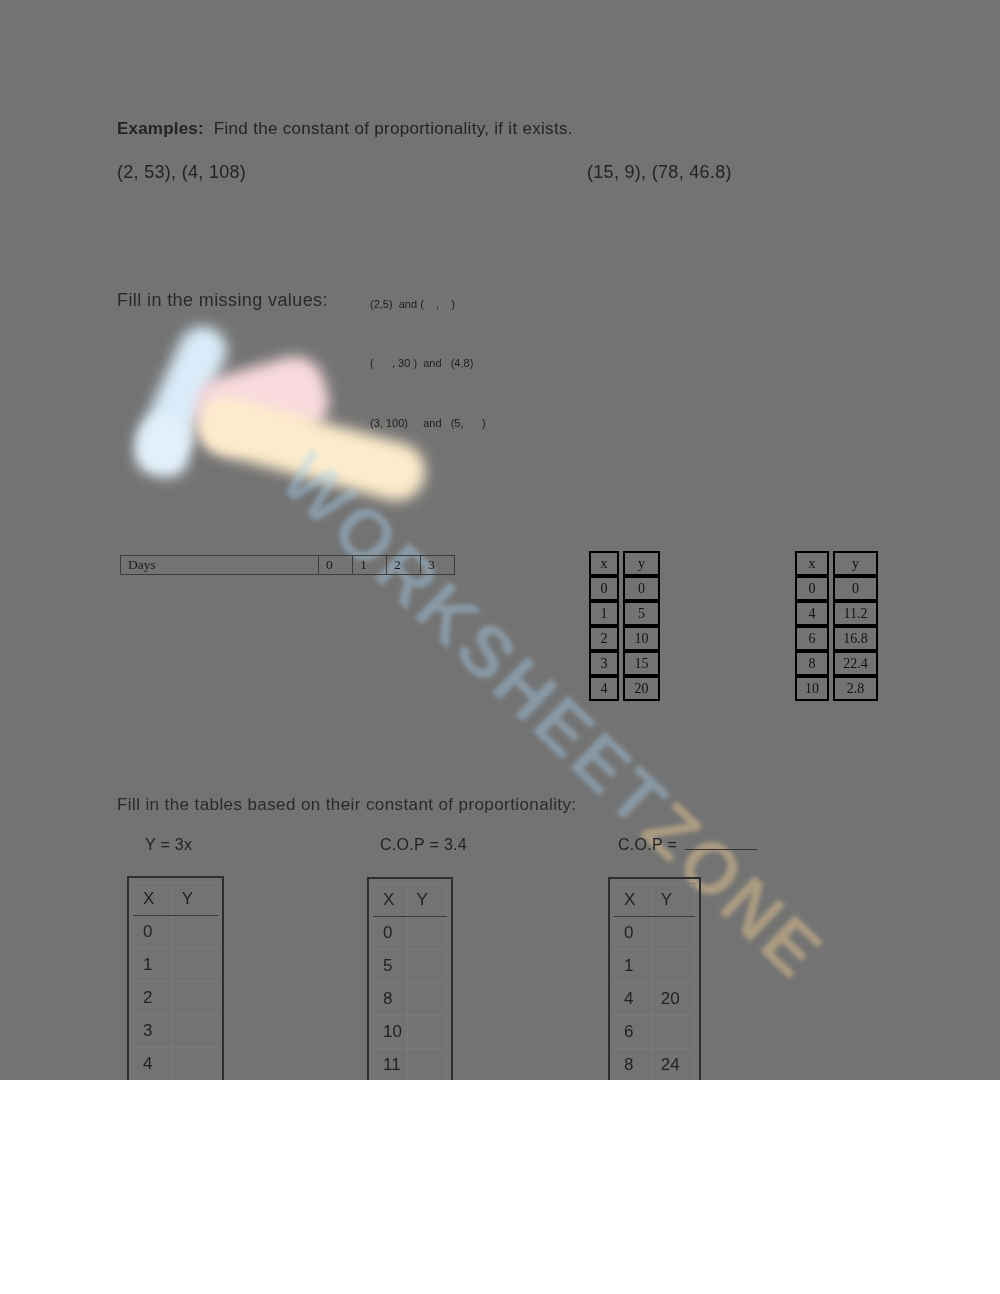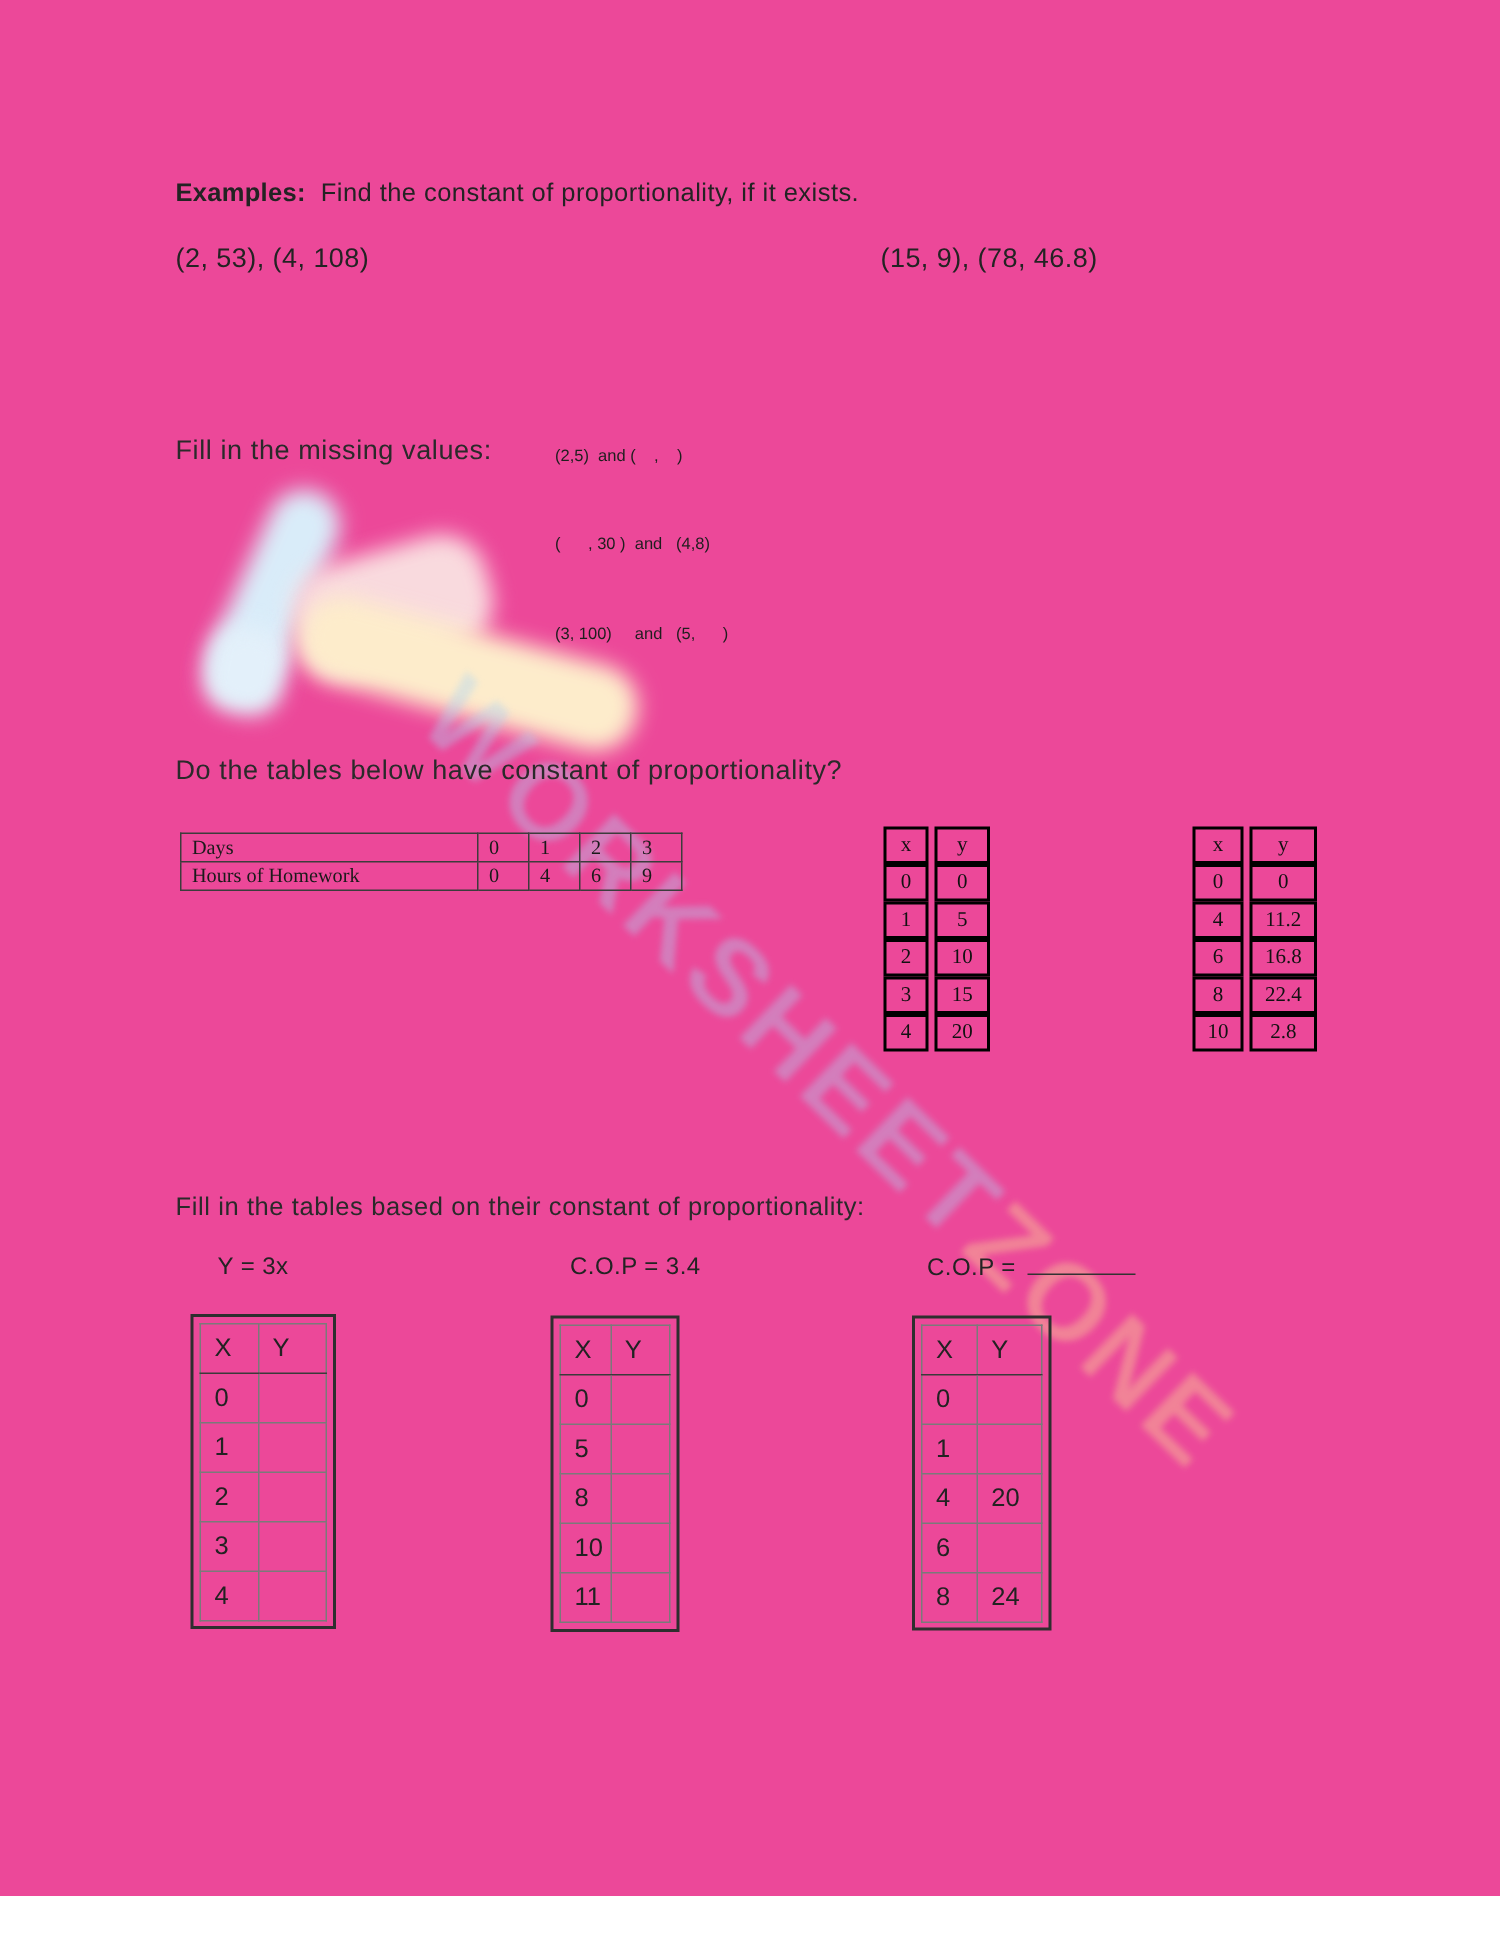--- a/index.html
+++ b/index.html
@@ -1,17 +1,17 @@
 <!DOCTYPE html>
 <html><head>
 <meta charset="utf-8">
 <style>
   html,body{margin:0;padding:0;background:#ffffff;}
   .page{
-    position:relative;width:1000px;height:1264px;background:#ec4899;
+    position:relative;width:1000px;height:1080px;background:#737373;
     overflow:hidden;font-family:"Liberation Sans",sans-serif;color:#232323;
   }
   
   .wm{position:absolute;inset:0;z-index:0;pointer-events:none;}
   .wm-blob{position:absolute;filter:blur(7px);}
   .wm-blue{left:158px;top:322px;width:48px;height:150px;background:#d9ecf9;border-radius:24px;transform:rotate(24deg);}
   .wm-blue2{left:138px;top:418px;width:52px;height:58px;background:#e3f0fa;border-radius:20px;transform:rotate(12deg);}
   .wm-pink{left:196px;top:366px;width:132px;height:76px;background:#f9dade;border-radius:30px;transform:rotate(-16deg);}
   .wm-yellow{left:196px;top:420px;width:232px;height:58px;background:#fdeccb;border-radius:28px;transform:rotate(15deg);}
   .wm-text{
@@ -83,38 +83,30 @@
       <span class="bold">Examples:</span><span>Find the constant of proportionality, if it exists.</span>
     </div>
     <div class="abs pair pair-left">(2, 53), (4, 108)</div>
     <div class="abs pair pair-right">(15, 9), (78, 46.8)</div>
 
     <div class="abs heading mv-heading">Fill in the missing values:</div>
     <div class="abs mv-line mv1">(2,5)  and (    ,    )</div>
     <div class="abs mv-line mv2">(      , 30 )  and   (4,8)</div>
     <div class="abs mv-line mv3">(3, 100)     and   (5,      )</div>
 
-    <div class="abs heading pc-heading">Do the tables below have constant of proportionality?</div>
 
     <table class="abs days-table">
       <tbody>
           <tr>
         <td class="lbl">Days</td>
         <td class="val">0</td>
         <td class="val">1</td>
         <td class="val">2</td>
         <td class="val">3</td>
       </tr>
-      <tr>
-        <td class="lbl">Hours of Homework</td>
-        <td class="val">0</td>
-        <td class="val">4</td>
-        <td class="val">6</td>
-        <td class="val">9</td>
-      </tr>
     </tbody>
       </table>
 
     <table class="xy-table xy-left">
       <tbody>
           <tr>
         <th class="cx">x</th>
         <th class="cy">y</th>
       </tr>
       <tr>

